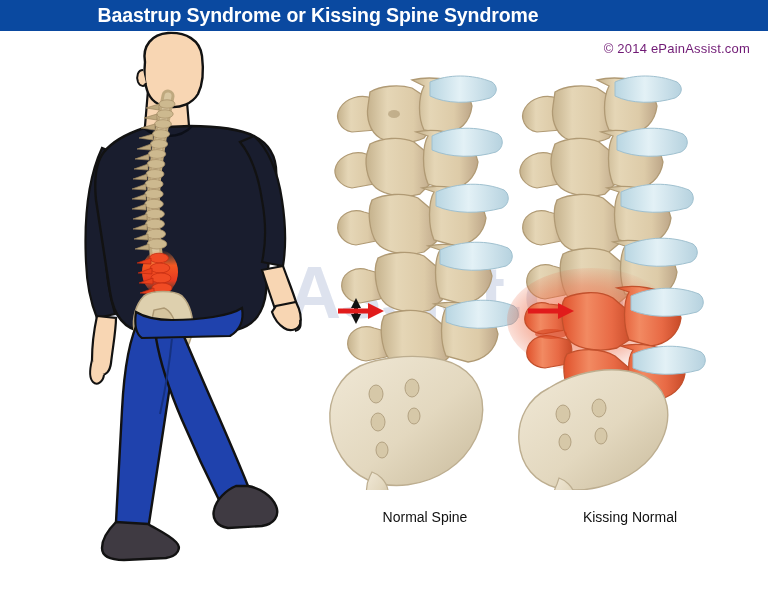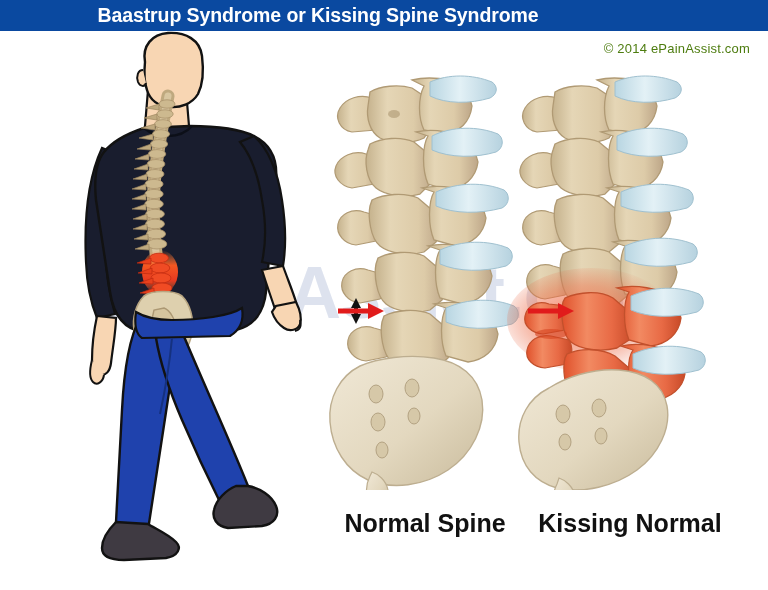--- a/index.html
+++ b/index.html
@@ -6,36 +6,36 @@
   body{width:768px;height:590px;position:relative;overflow:hidden;
        font-family:"Liberation Sans",sans-serif;}
 
   
   #banner{position:absolute;left:0;top:0;width:768px;height:31px;background:#0a49a0;}
   #banner-title{position:absolute;left:0;top:0;width:636px;height:31px;
       line-height:31px;text-align:center;color:#ffffff;font-size:19.5px;
       font-weight:bold;letter-spacing:-0.1px;}
 
   
-  #copyright{position:absolute;right:18px;top:41px;font-size:13px;color:#4d7c0f;
+  #copyright{position:absolute;right:18px;top:41px;font-size:13px;color:#701a75;
       letter-spacing:.2px;white-space:nowrap;}
 
   
   #watermark{position:absolute;left:0;top:250px;width:768px;text-align:center;
       font-size:74px;font-weight:bold;color:#ccd4e6;opacity:.65;
       letter-spacing:-1px;white-space:nowrap;pointer-events:none;user-select:none;}
 
   
   .art{position:absolute;}
   #person-art{left:40px;top:30px;}
   #normal-art{left:320px;top:70px;}
   #kissing-art{left:505px;top:70px;}
 
   
-  .spine-label{position:absolute;font-size:25px;font-weight:bold;color:#111;
+  .spine-label{position:absolute;font-size:14px;font-weight:normal;color:#111;
       text-align:center;white-space:nowrap;}
   #label-normal{left:330px;top:509px;width:190px;}
   #label-kissing{left:535px;top:509px;width:190px;}
 </style>
 </head>
 <body>
 
 <div id="banner">
   <div id="banner-title">Baastrup Syndrome or Kissing Spine Syndrome</div>
 </div>

